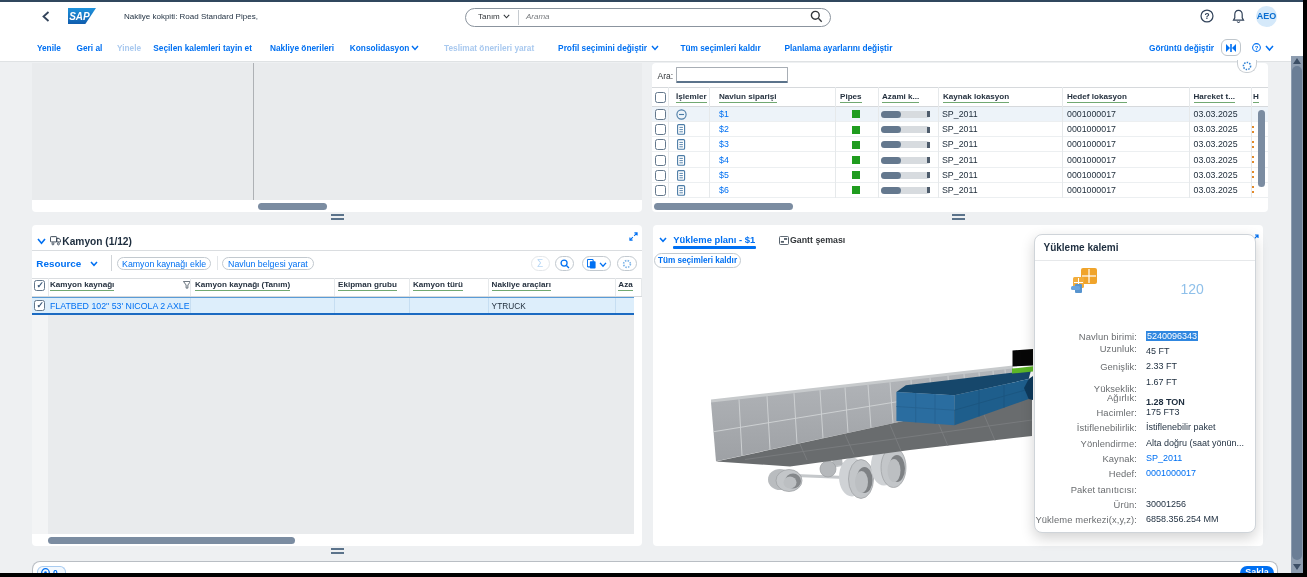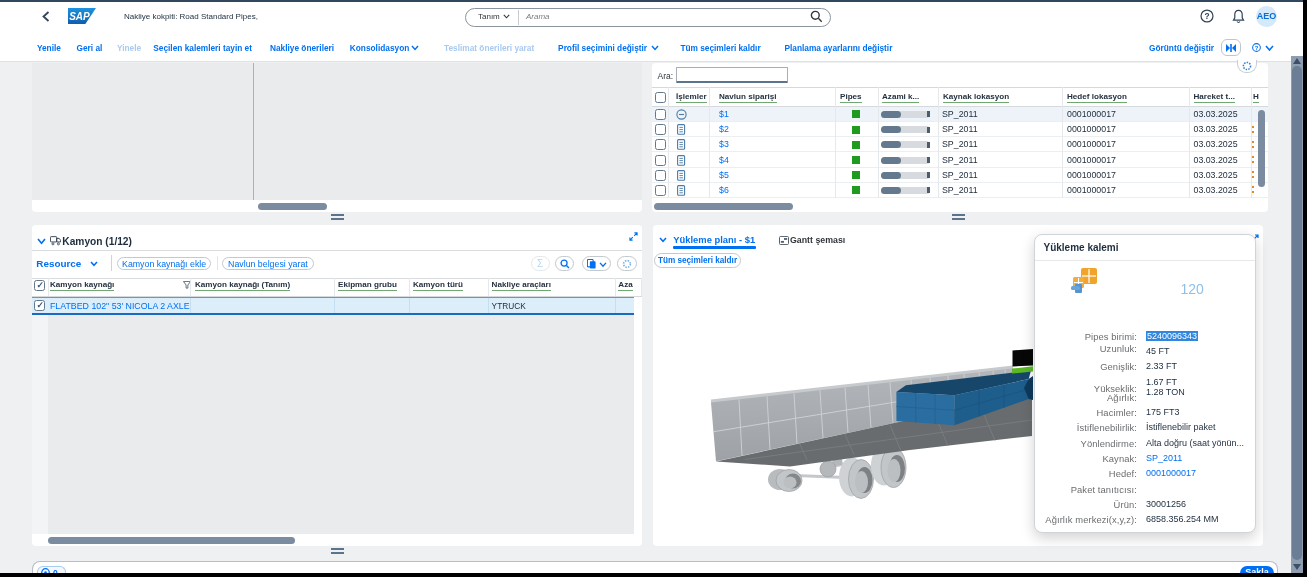--- a/index.html
+++ b/index.html
@@ -412,44 +412,44 @@
 <rect x="10" y="0" width="16" height="16" rx="2" fill="#f0a42b"></rect>
 <line x1="18" y1="1" x2="18" y2="15" stroke="#fff" stroke-width="1.2"></line>
       <line x1="11" y1="8" x2="25" y2="8" stroke="#fff" stroke-width="1.2"></line>
 <rect x="2" y="9" width="11" height="11" rx="1.5" fill="#f2ad3c"></rect>
 <line x1="7.5" y1="10" x2="7.5" y2="19" stroke="#fff" stroke-width="1"></line>
       <line x1="3" y1="14.5" x2="12" y2="14.5" stroke="#fff" stroke-width="1"></line>
 <rect x="4" y="16" width="7" height="9" rx="1" fill="#5794cf"></rect>
 <rect x="0" y="18" width="9" height="4" rx="1.5" fill="#6aa4dc"></rect>
 </svg>
 <div class="abs" style="left:1180.5px;top:281px;font-size:14px;color:#8fc0ea">120</div>
-<div class="plabel" style="top:330.5px">Pipes birimi:</div>
+<div class="plabel" style="top:330.5px">Navlun birimi:</div>
 <div class="pval" style="top:330.5px;background:#3087e0;color:#fff;padding:0 1px;">5240096343</div>
 <div class="plabel" style="top:343px">Uzunluk:</div>
 <div class="pval" style="top:345.8px;">45 FT</div>
 <div class="plabel" style="top:361.1px">Genişlik:</div>
 <div class="pval" style="top:361.1px;text-align:center;">2.33 FT</div>
 <div class="plabel" style="top:383px">Yükseklik:</div>
 <div class="pval" style="top:376.5px;">1.67 FT</div>
 <div class="plabel" style="top:391.8px">Ağırlık:</div>
-<div class="pval" style="top:387px;">1.28 TON</div>
+<div class="pval" style="top:397px;font-weight:bold;">1.28 TON</div>
 <div class="plabel" style="top:407.1px">Hacimler:</div>
 <div class="pval" style="top:407.1px;">175 FT3</div>
 <div class="plabel" style="top:422.4px">İstiflenebilirlik:</div>
 <div class="pval" style="top:422.4px;">İstiflenebilir paket</div>
 <div class="plabel" style="top:437.7px">Yönlendirme:</div>
 <div class="pval" style="top:437.7px;">Alta doğru (saat yönün...</div>
 <div class="plabel" style="top:453.1px">Kaynak:</div>
 <div class="pval" style="top:453.1px;color:#0070f2;">SP_2011</div>
 <div class="plabel" style="top:468.4px">Hedef:</div>
 <div class="pval" style="top:468.4px;color:#0070f2;">0001000017</div>
 <div class="plabel" style="top:483.7px">Paket tanıtıcısı:</div>
 <div class="plabel" style="top:499.0px">Ürün:</div>
 <div class="pval" style="top:499.0px;">30001256</div>
-<div class="plabel" style="top:514.3px">Ağırlık merkezi(x,y,z):</div>
+<div class="plabel" style="top:514.3px">Yükleme merkezi(x,y,z):</div>
 <div class="pval" style="top:514.3px;">6858.356.254 MM</div>
 
 <div class="abs" style="left:1291px;top:56px;width:12px;height:521px;background:#8e9db0"></div>
 <div class="abs" style="left:1292px;top:66px;width:10px;height:494px;border-radius:5px;background:#6b7e96"></div>
 <svg class="abs" style="left:1293px;top:58px" width="8" height="6" viewBox="0 0 8 6">
       <path d="M4 0 L8 6 L0 6 Z" fill="#3d4f66"></path>
     </svg>
 <svg class="abs" style="left:1293px;top:564px" width="8" height="6" viewBox="0 0 8 6">
       <path d="M4 6 L8 0 L0 0 Z" fill="#3d4f66"></path>
     </svg>

